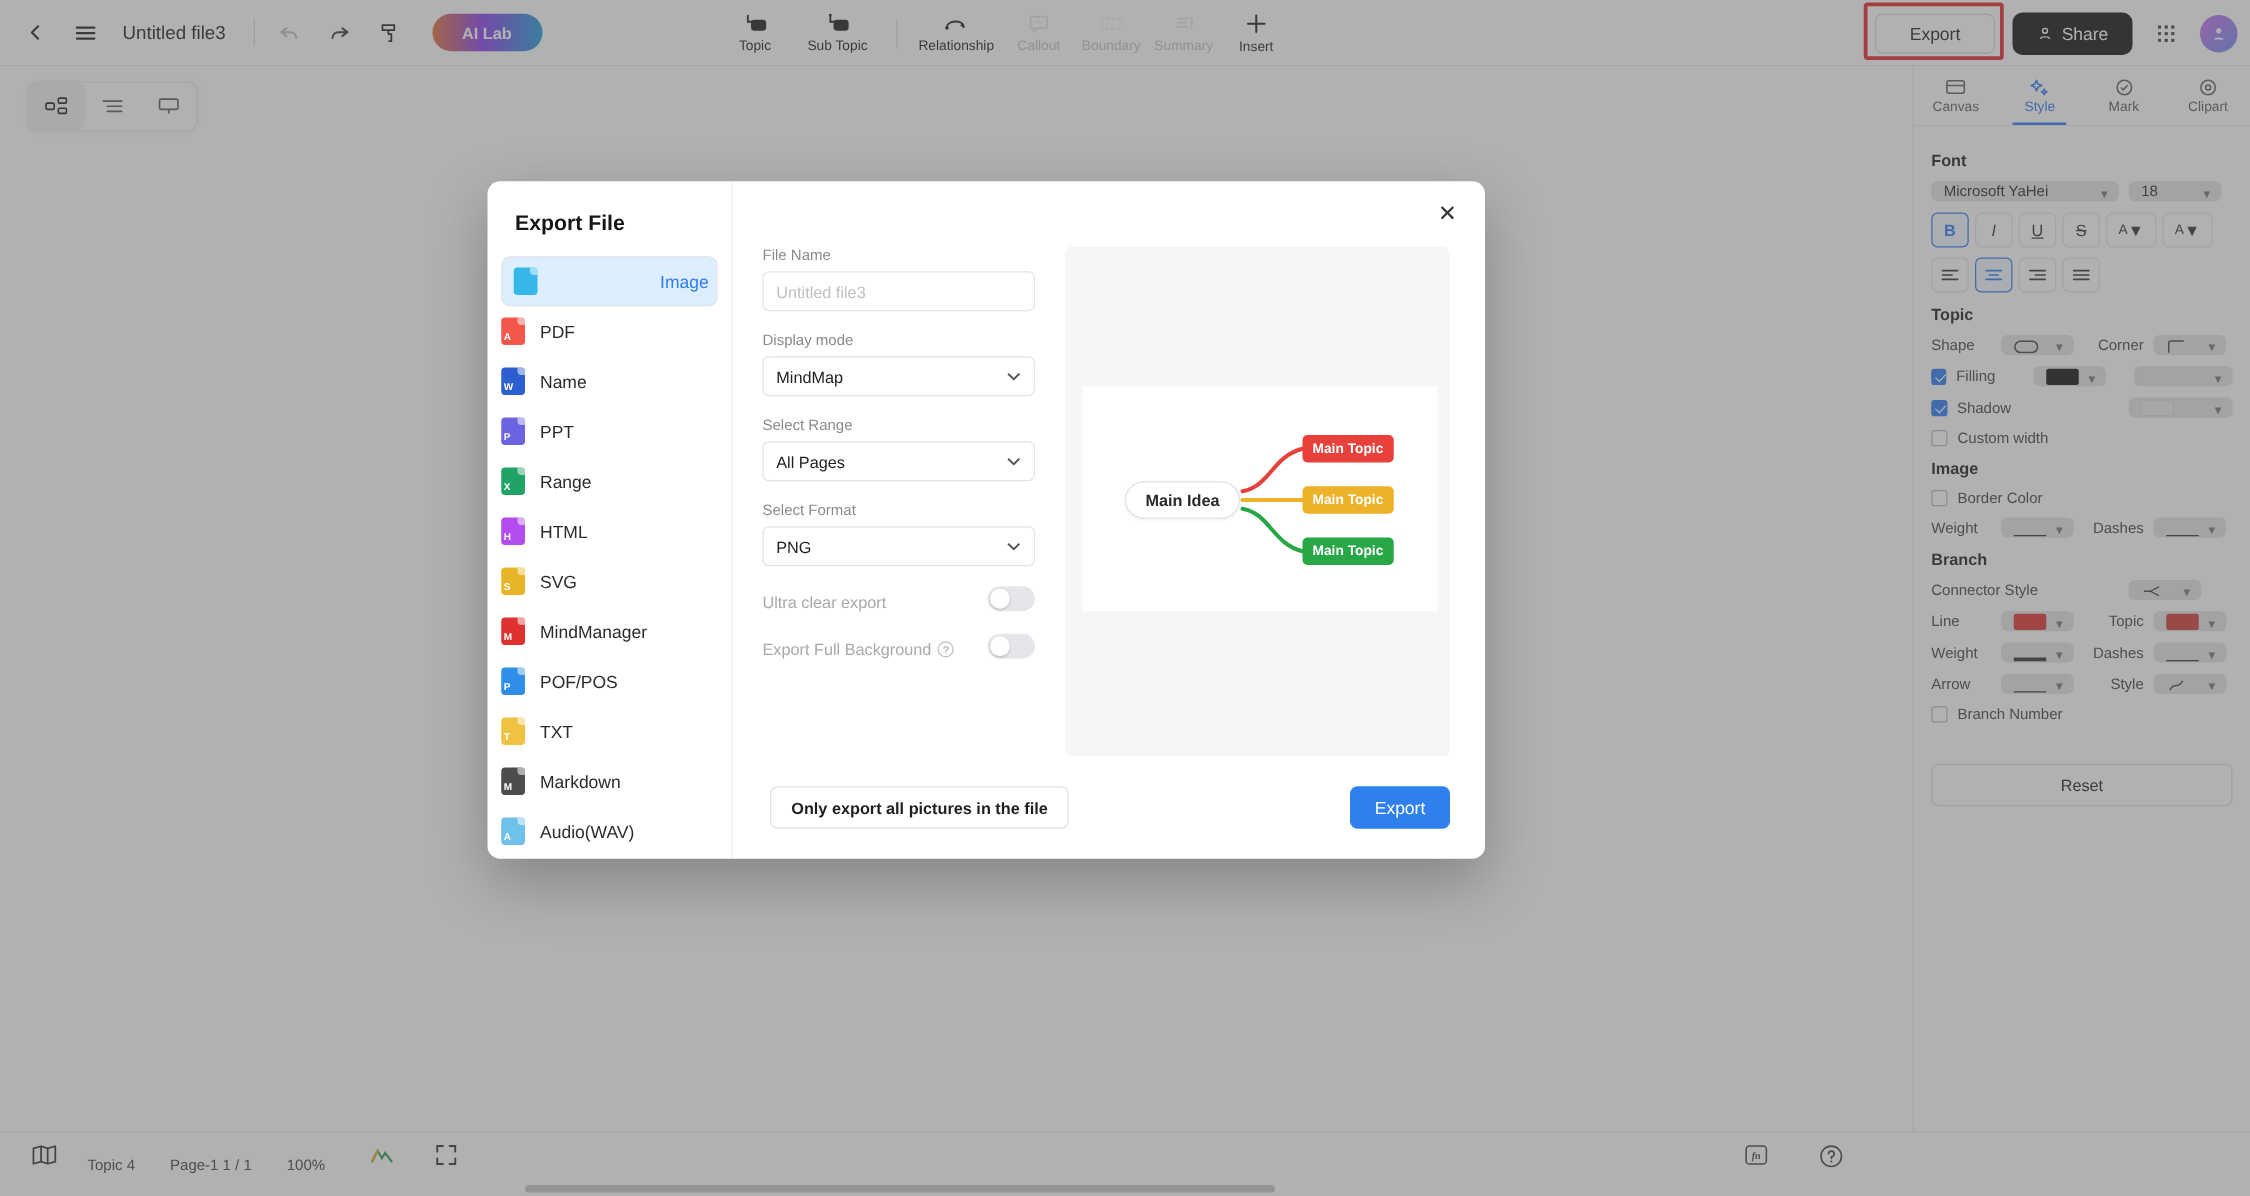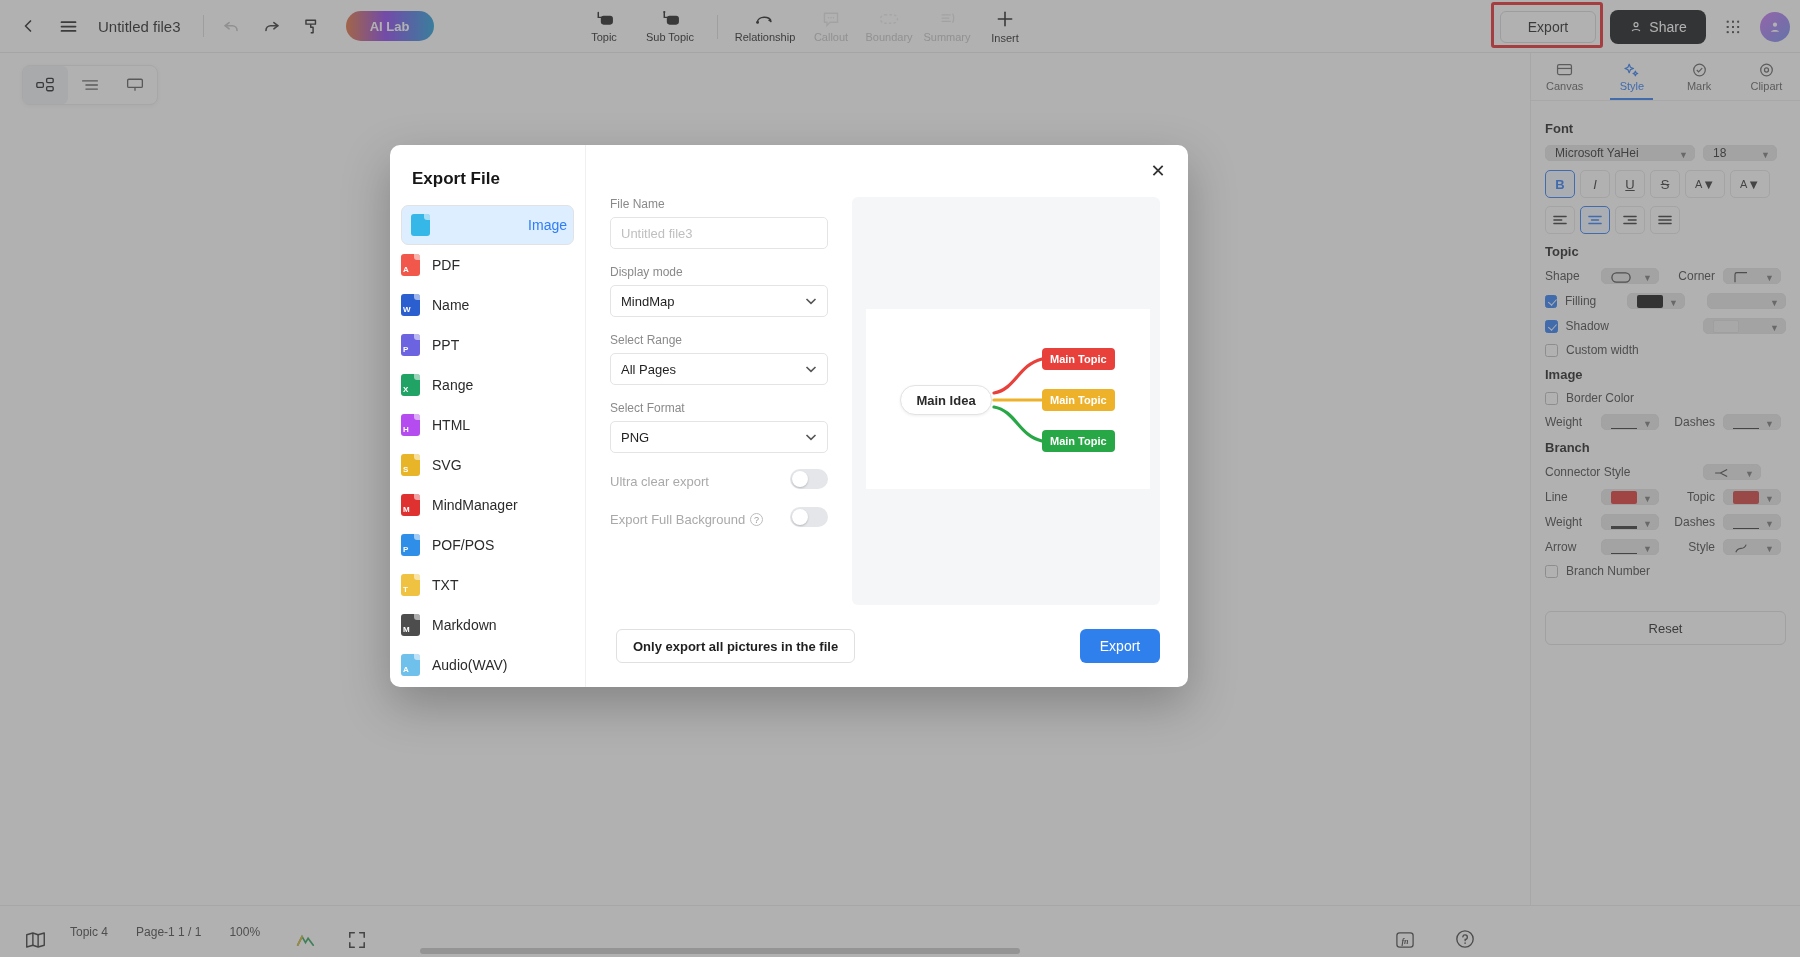--- a/index.html
+++ b/index.html
@@ -156,21 +156,21 @@
     color: #222; cursor: pointer;
   }
 
   
   .statusbar {
     position: absolute; left: 0; bottom: 0; width: 1800px; height: 52px;
     background: #fff; border-top: 1px solid #ececec;
     display: flex; align-items: center; padding: 0 18px; gap: 0;
   }
   .sb-item { font-size: 12px; color: #444; margin-right: 28px; cursor: pointer; }
-  .sb-ic { width: 34px; height: 34px; display: flex; align-items: flex-end; justify-content: center; cursor: pointer; margin-right: 18px; font-weight: bold; }
+  .sb-ic { width: 34px; height: 34px; display: flex; align-items: flex-start; justify-content: center; cursor: pointer; margin-right: 18px; font-weight: bold; }
   .sb-right { position: absolute; right: 300px; display: flex; gap: 8px; align-items: center; }
   .hscroll {
     position: absolute; left: 420px; bottom: 3px; width: 600px; height: 6px;
     background: #c9c9c9; border-radius: 3px; cursor: pointer;
   }
 
   
   .scrim { position: absolute; inset: 0; background: rgba(90,90,90,.47); }
 
   

